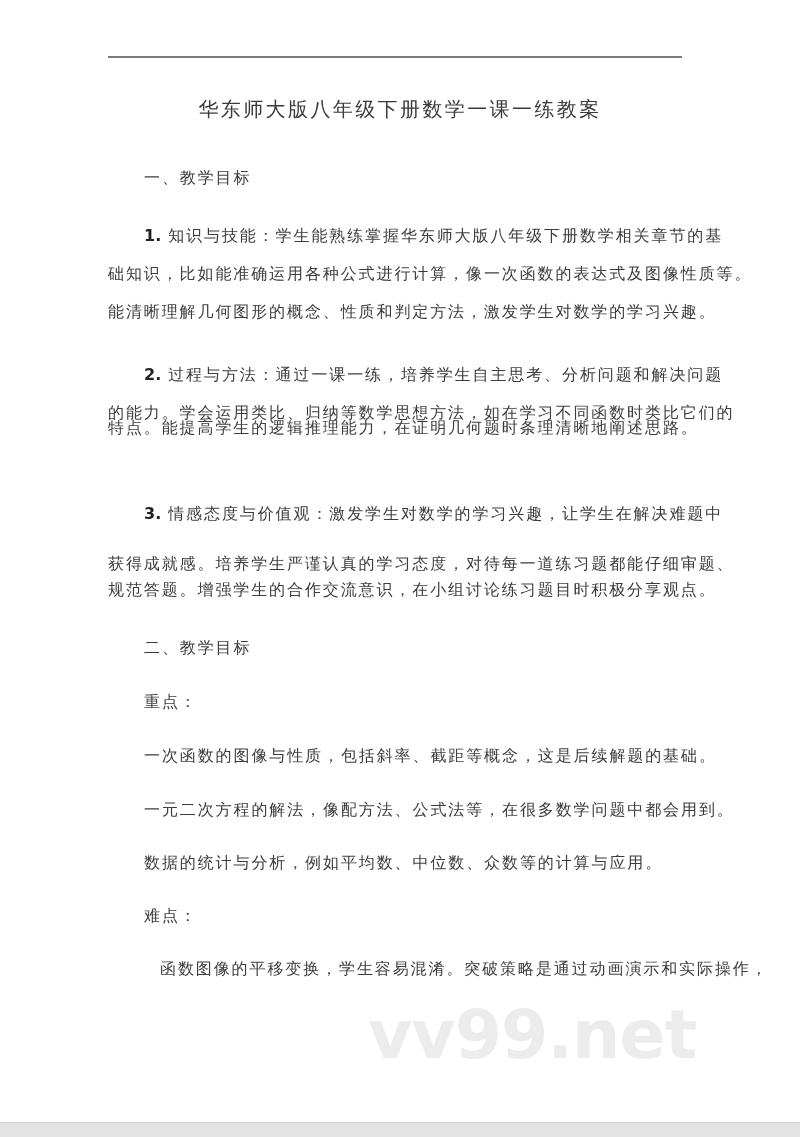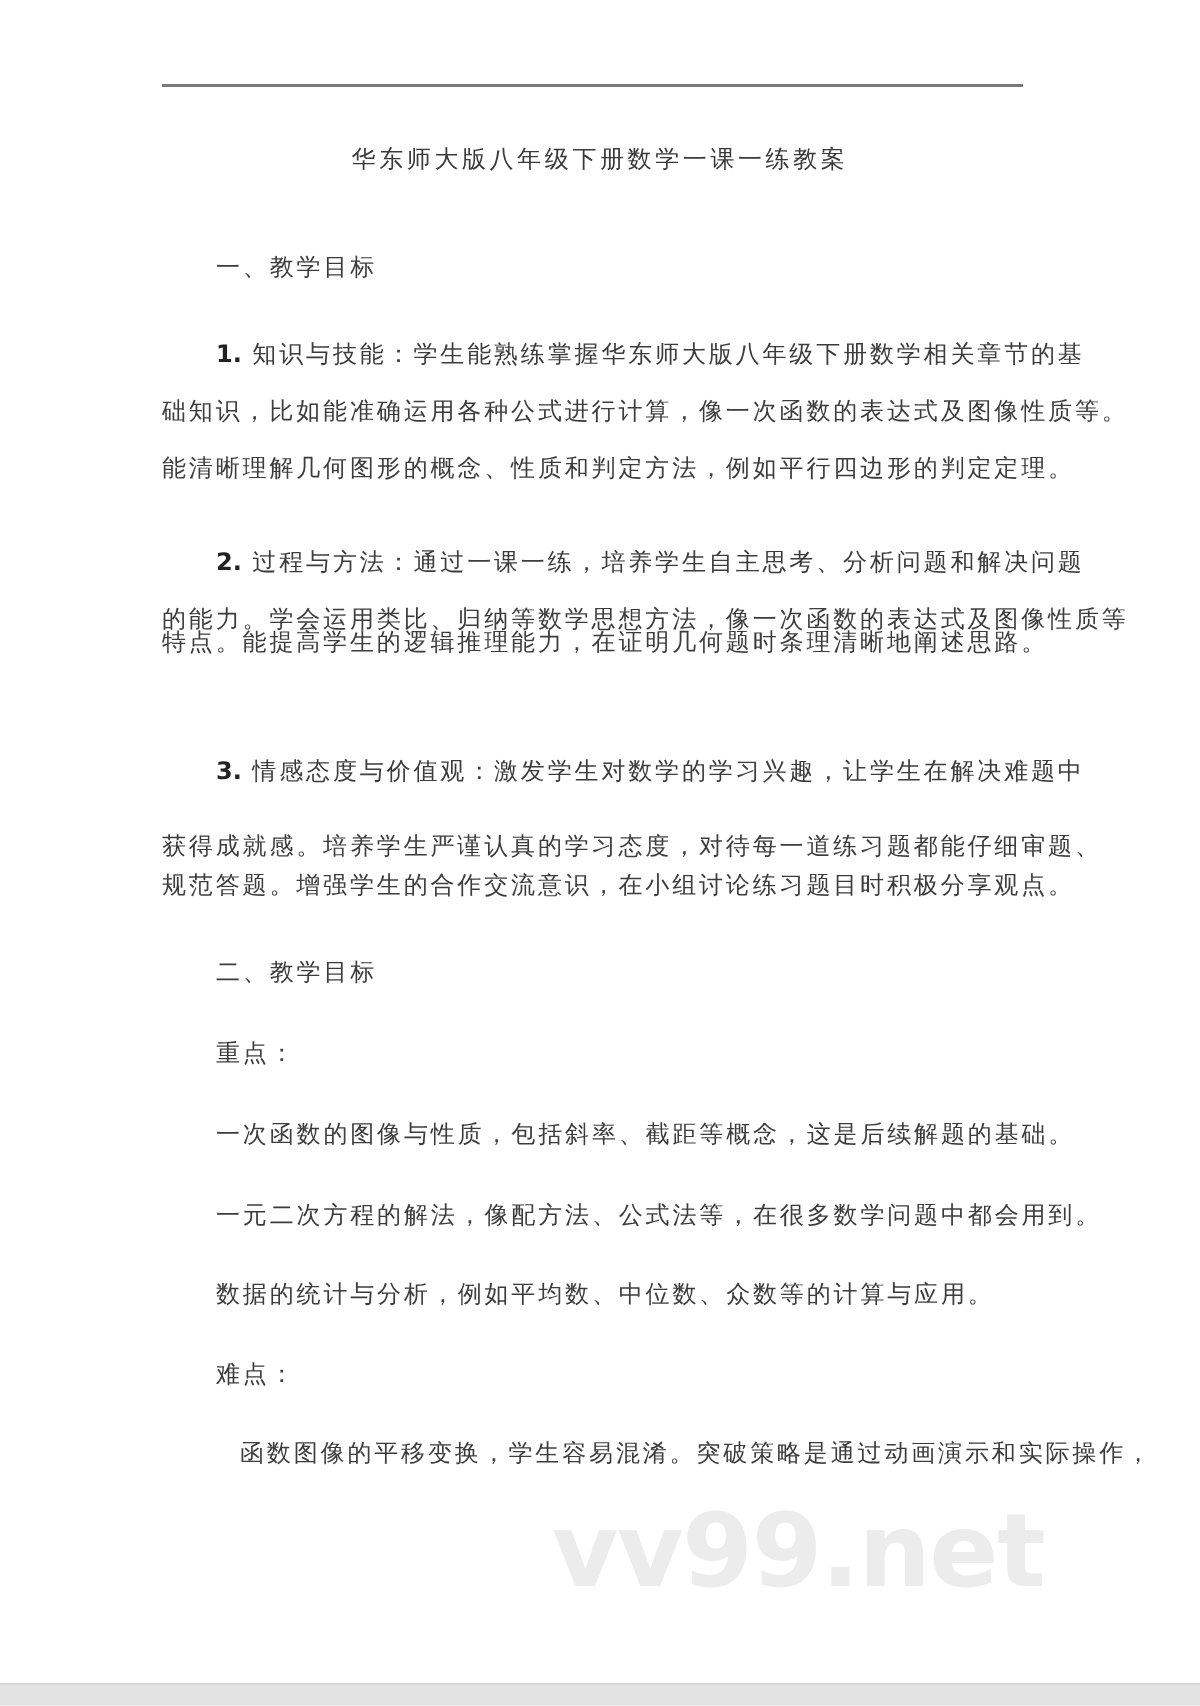--- a/index.html
+++ b/index.html
@@ -8,21 +8,21 @@
     background: #ffffff;
     font-family: "DejaVu Sans", "Liberation Sans", sans-serif;
     color: #333333;
   }
   .top-rule {
     position: absolute; left: 108px; top: 56px; width: 574px; height: 2px;
     background: #7a7a7a;
   }
   .doc-title {
     position: absolute; left: 0; top: 96px; width: 800px; text-align: center;
-    font-size: 16px; letter-spacing: 2.4px; color: #3a3a3a;
+    font-size: 20px; letter-spacing: 2.4px; color: #3a3a3a;
     font-family: Liberation Mono, monospace;
   }
   .line {
     position: absolute; left: 144px; font-size: 16px; letter-spacing: 1.9px;
     color: #3c3c3c; white-space: nowrap;
   }
   .line.cont { left: 108px; }
   .line b { font-weight: bold; letter-spacing: 0; color: #222; }
   .watermark {
     position: absolute; left: 368px; top: 995px;
@@ -42,27 +42,27 @@
 
 <div class="doc-title">华东师大版八年级下册数学一课一练教案</div>
 
 <div class="line" style="top:168px">一、教学目标</div>
 
 <div class="line" style="top:226px">
   <b>1.</b>
   <span>知识与技能：学生能熟练掌握华东师大版八年级下册数学相关章节的基</span>
 </div>
 <div class="line cont" style="top:264px">础知识，比如能准确运用各种公式进行计算，像一次函数的表达式及图像性质等。</div>
-<div class="line cont" style="top:302px">能清晰理解几何图形的概念、性质和判定方法，例如平行四边形的判定定理。</div>
+<div class="line cont" style="top:302px">能清晰理解几何图形的概念、性质和判定方法，激发学生对数学的学习兴趣。</div>
 
 <div class="line" style="top:365px">
   <b>2.</b>
   <span>过程与方法：通过一课一练，培养学生自主思考、分析问题和解决问题</span>
 </div>
-<div class="line cont" style="top:403px">的能力。学会运用类比、归纳等数学思想方法，像一次函数的表达式及图像性质等</div>
+<div class="line cont" style="top:403px">的能力。学会运用类比、归纳等数学思想方法，如在学习不同函数时类比它们的</div>
 <div class="line cont" style="top:418px">特点。能提高学生的逻辑推理能力，在证明几何题时条理清晰地阐述思路。</div>
 
 <div class="line" style="top:504px">
   <b>3.</b>
   <span>情感态度与价值观：激发学生对数学的学习兴趣，让学生在解决难题中</span>
 </div>
 <div class="line cont" style="top:554px">获得成就感。培养学生严谨认真的学习态度，对待每一道练习题都能仔细审题、</div>
 <div class="line cont" style="top:580px">规范答题。增强学生的合作交流意识，在小组讨论练习题目时积极分享观点。</div>
 
 <div class="line" style="top:638px">二、教学目标</div>

